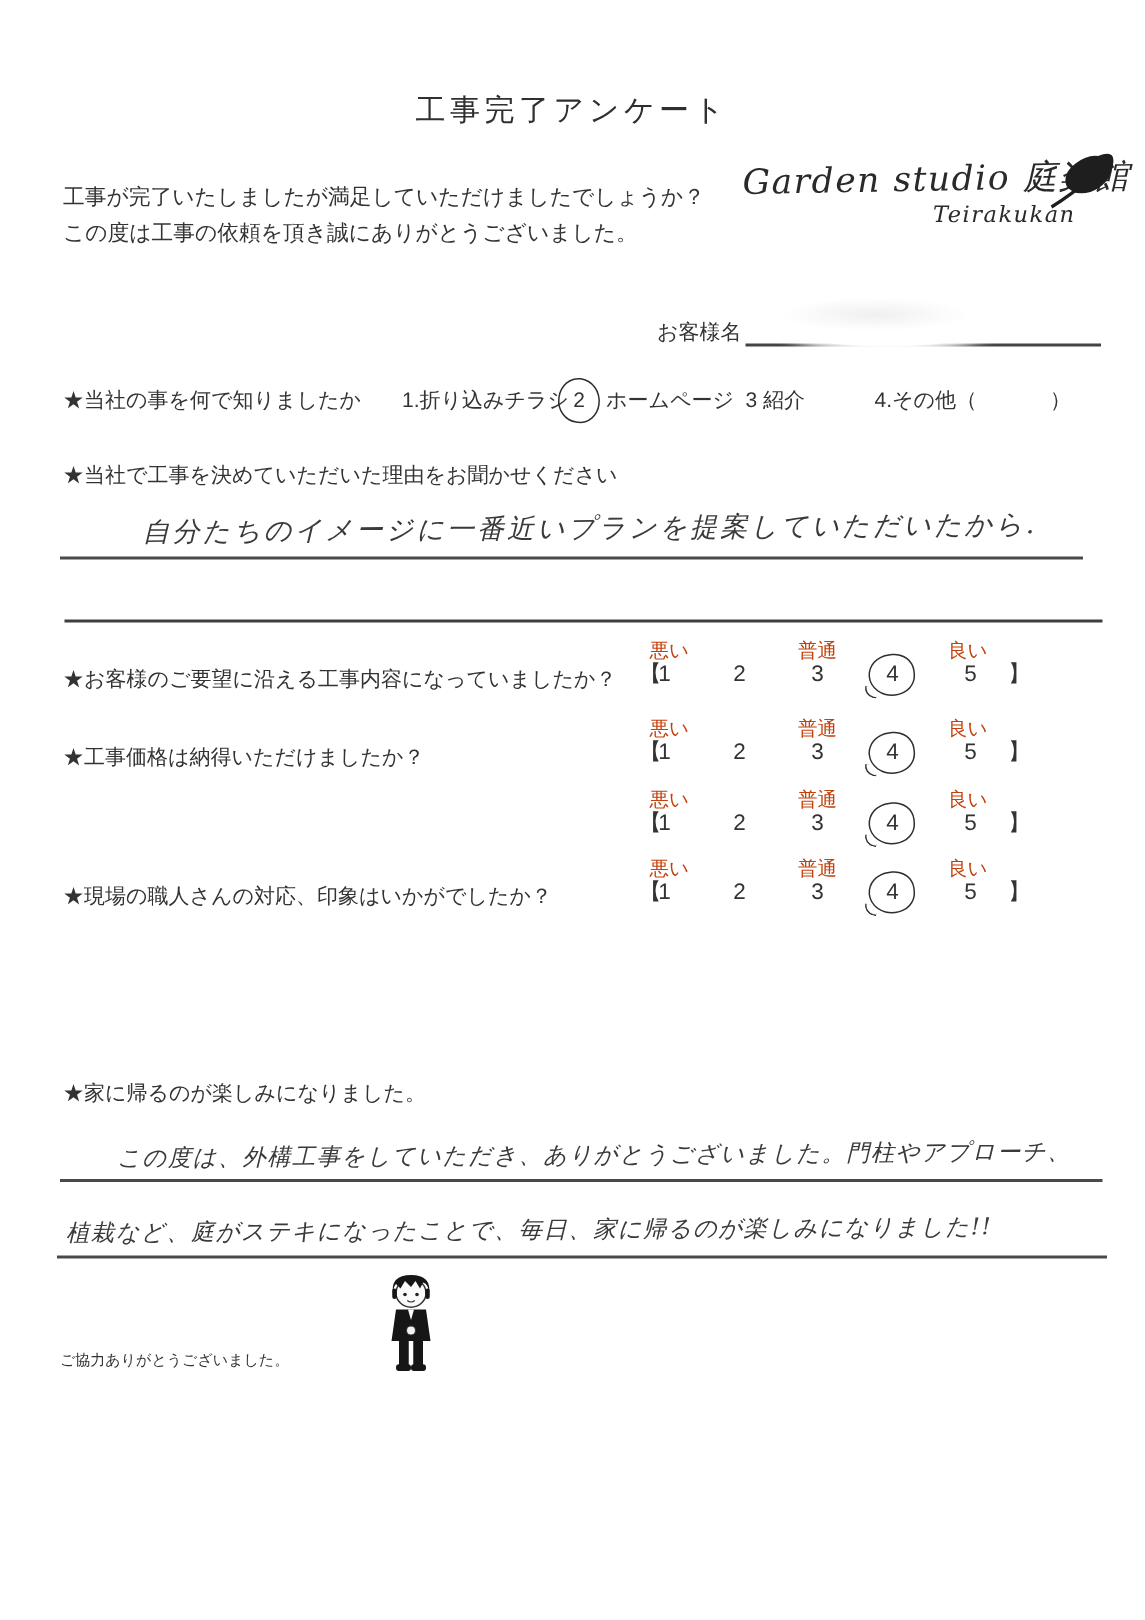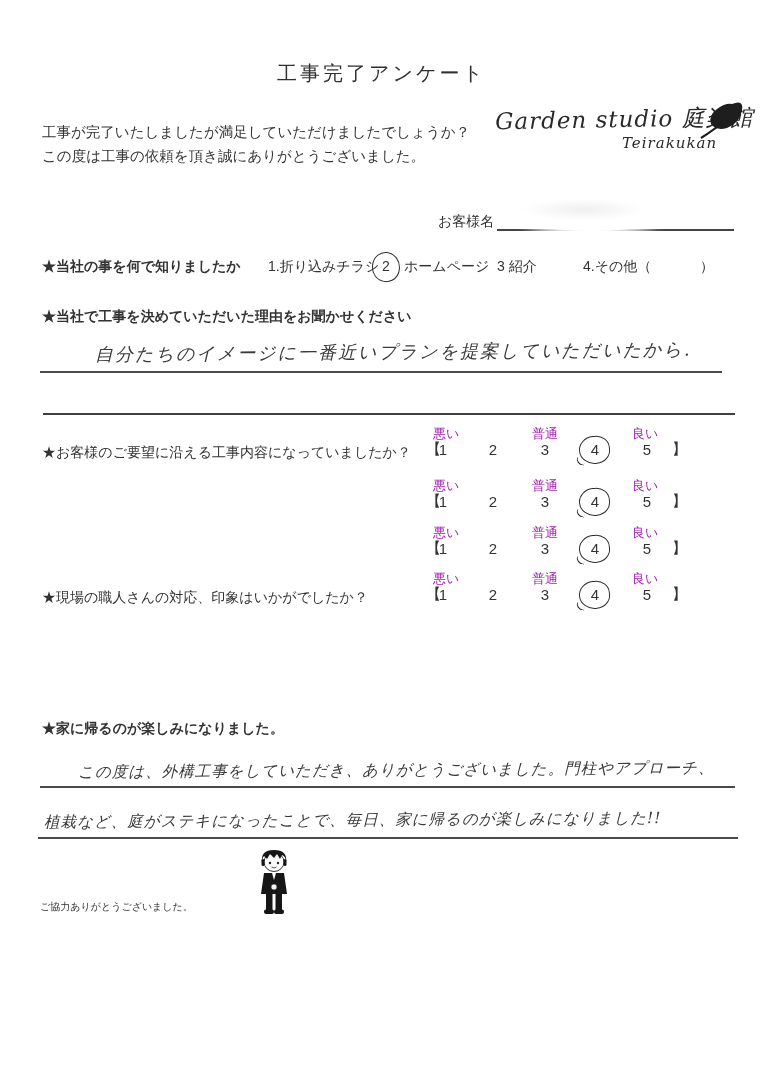--- a/index.html
+++ b/index.html
@@ -6,31 +6,31 @@
   #page{
     position:relative;width:763px;height:1080px;background:#ffffff;
     font-family:"Liberation Sans",sans-serif;color:#333;overflow:hidden;
   }
   .abs{position:absolute;}
   .title{font-size:20px;letter-spacing:3px;color:#2f2f2f;}
   .logo-main{font-family:"DejaVu Serif",serif;font-style:italic;font-size:23px;color:#2a2a2a;letter-spacing:1px;transform:rotate(-1deg);}
   .logo-sub{font-family:"DejaVu Serif",serif;font-style:italic;font-size:15px;color:#2a2a2a;letter-spacing:1px;}
   .intro{font-size:14.5px;line-height:24px;color:#333;}
   .label{font-size:14px;color:#333;}
-  .q{font-size:14px;color:#333;white-space:nowrap;font-weight:bold;}
+  .q{font-size:14px;color:#333;white-space:nowrap;}
   .opt{font-size:14px;color:#333;white-space:nowrap;}
   .hline{position:absolute;background:#3f3f3f;height:2px;}
   .hline.thin{height:1.5px;background:#4a4a4a;}
   .hw{font-family:"DejaVu Serif",serif;font-style:italic;color:#3a3a3a;white-space:nowrap;}
   .hw1{font-size:18px;letter-spacing:2px;transform:rotate(-0.5deg);}
   .hw2{font-size:15.5px;letter-spacing:1px;transform:rotate(-0.4deg);}
   .rating-row{position:absolute;left:0;width:763px;height:42px;}
   .rq{position:absolute;left:42px;top:19px;font-size:14px;white-space:nowrap;}
   .scale{position:absolute;left:426px;top:0;width:270px;height:40px;}
-  .sl{position:absolute;top:0;font-size:13px;color:#a21caf;}
+  .sl{position:absolute;top:0;font-size:13px;color:#c2410c;}
   .br{position:absolute;top:15px;font-size:15px;color:#333;}
   .num{position:absolute;top:16px;width:14px;text-align:center;font-size:15px;color:#333;}
   .num.circled::before{
     content:"";position:absolute;left:-9px;top:-5px;width:29px;height:26px;
     border:1.6px solid #2e2e2e;border-radius:52% 48% 50% 55%;transform:rotate(-6deg);
   }
   .num.circled::after{
     content:"";position:absolute;left:-12px;top:17px;width:8px;height:6px;
     border-left:1.5px solid #2e2e2e;border-bottom:1.5px solid #2e2e2e;
     border-radius:0 0 0 7px;transform:rotate(12deg);
@@ -97,20 +97,21 @@
       <span class="num" style="left:10px;">1</span>
       <span class="num" style="left:60px;">2</span>
       <span class="num" style="left:112px;">3</span>
       <span class="num circled" style="left:162px;">4</span>
       <span class="num" style="left:214px;">5</span>
       <span class="br" style="left:246px;">】</span>
     </div>
   </div>
 
   <div class="rating-row" style="top:477px;">
+    <span class="rq">★工事価格は納得いただけましたか？</span>
     <div class="scale">
       <span class="sl" style="left:7px;">悪い</span>
       <span class="sl" style="left:106px;">普通</span>
       <span class="sl" style="left:206px;">良い</span>
       <span class="br" style="left:0;">【</span>
       <span class="num" style="left:10px;">1</span>
       <span class="num" style="left:60px;">2</span>
       <span class="num" style="left:112px;">3</span>
       <span class="num circled" style="left:162px;">4</span>
       <span class="num" style="left:214px;">5</span>

